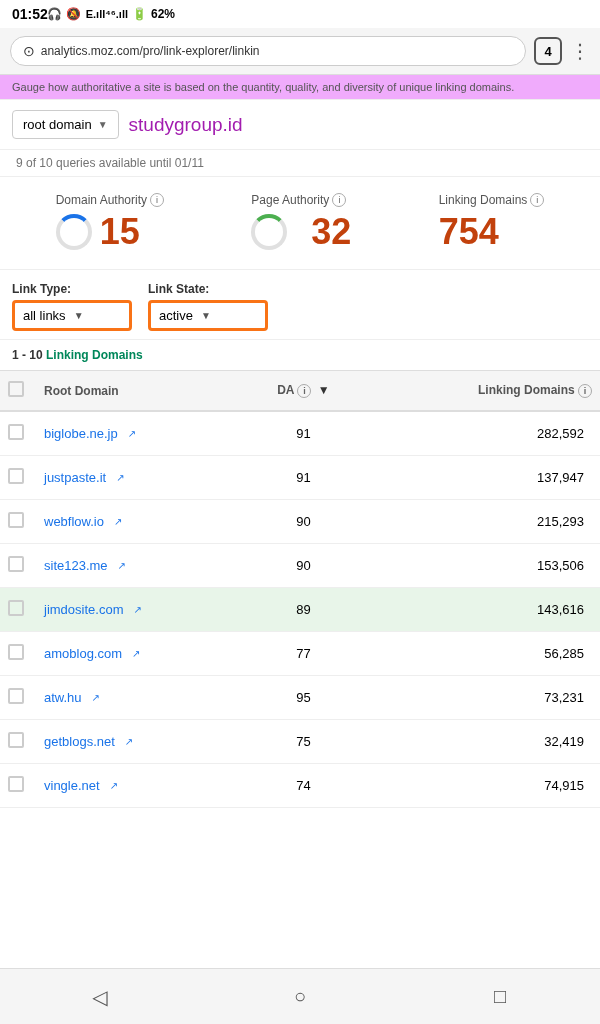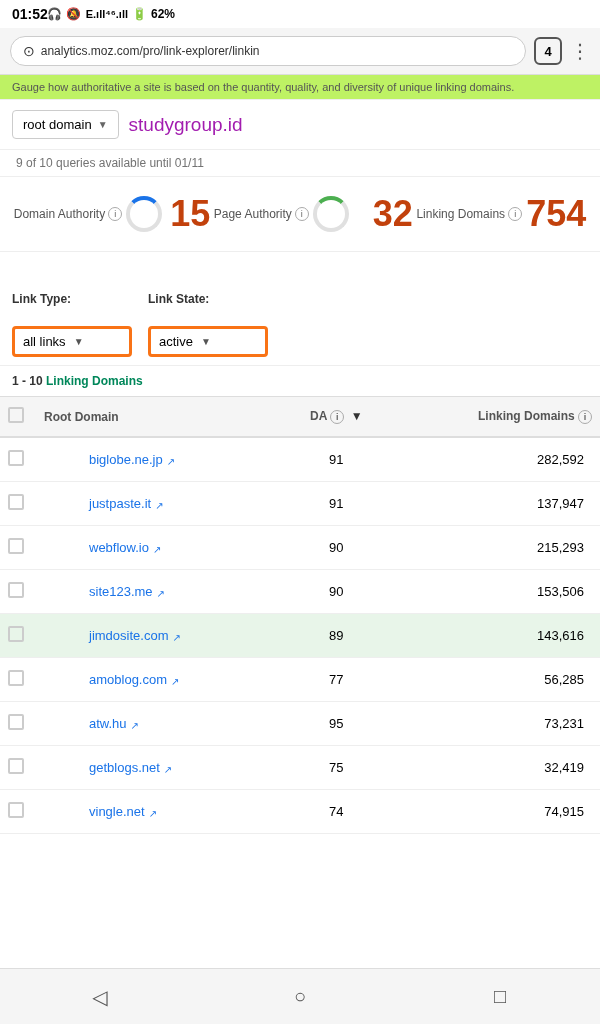--- a/index.html
+++ b/index.html
@@ -23,62 +23,62 @@
       padding: 6px 12px; font-size: 12px; color: #333; display: flex; align-items: center; gap: 6px;
     }
     .tab-count {
       width: 28px; height: 28px; border: 2px solid #555; border-radius: 6px;
       display: flex; align-items: center; justify-content: center; font-size: 13px; font-weight: bold;
     }
     .menu-dots { font-size: 20px; color: #555; cursor: pointer; }
 
     
     .info-bar {
-      background: #bef264; padding: 6px 12px; font-size: 11px; color: #555; border-bottom: 1px solid #eee;
+      background: #f0abfc; padding: 6px 12px; font-size: 11px; color: #555; border-bottom: 1px solid #eee;
     }
 
     
     .filter-row {
       display: flex; align-items: center; gap: 10px; padding: 10px 12px; border-bottom: 1px solid #eee;
     }
     .dropdown-btn {
       display: flex; align-items: center; gap: 6px; border: 1px solid #ccc; border-radius: 4px;
       padding: 6px 10px; font-size: 13px; background: #fff; cursor: pointer;
     }
     .dropdown-btn .chevron { font-size: 10px; color: #666; }
     .domain-label { font-size: 19px; color: #a21caf; }
 
     
     .queries-info { padding: 6px 16px; font-size: 12px; color: #737373; border-bottom: 1px solid #eee; }
 
     
     .stats-row {
       display: flex; justify-content: space-around; padding: 16px 12px; border-bottom: 1px solid #eee; background: #fff;
     }
-    .stat-item { display: flex; flex-direction: row; align-items: center; gap: 4px; }
+    .stat-item { display: flex; flex-direction: column; align-items: flex-start; gap: 4px; }
     .stat-label { font-size: 12px; color: #555; display: flex; align-items: center; gap: 3px; }
     .stat-value { font-size: 36px; font-weight: bold; color: #c2410c; }
     .info-icon {
       width: 14px; height: 14px; border-radius: 50%; border: 1px solid #aaa;
       display: inline-flex; align-items: center; justify-content: center; font-size: 9px; color: #666;
     }
     .spinner-blue {
       width: 36px; height: 36px; border: 4px solid #e0e0e0; border-top: 4px solid #1a73e8;
       border-radius: 50%; display: inline-block;
     }
     .spinner-green {
       width: 36px; height: 36px; border: 4px solid #e0e0e0; border-top: 4px solid #4caf50;
       border-radius: 50%; display: inline-block;
     }
 
     
     .link-filters {
       display: flex; gap: 16px; padding: 12px 12px 8px; border-bottom: 1px solid #eee;
     }
-    .filter-group { display: flex; flex-direction: column; gap: 20px; margin-top: 28px; }
+    .filter-group { display: flex; flex-direction: column; gap: 4px; }
     .filter-group label { font-size: 12px; color: #333; font-weight: bold; }
     .select-box {
       display: flex; align-items: center; border: 3px solid #f97316; border-radius: 4px;
       padding: 5px 8px; font-size: 13px; background: #fff; cursor: pointer; gap: 8px; min-width: 120px;
     }
     .select-box .chevron { font-size: 10px; color: #555; }
 
     
     .table-range { padding: 8px 12px; font-size: 12px; color: #555; background: #fff; }
     .table-range span { color: #00875a; font-weight: bold; }
@@ -94,21 +94,21 @@
     .data-table td { padding: 12px 8px; border-bottom: 1px solid #eee; vertical-align: middle; }
     .data-table td.center { text-align: center; }
     .data-table td.right { text-align: right; padding-right: 16px; }
     .data-table tr.highlighted { background: #e8f5e9; }
 
     .checkbox-cell { width: 36px; }
     .checkbox {
       width: 16px; height: 16px; border: 2px solid #ccc; border-radius: 2px;
       display: inline-block; cursor: pointer;
     }
-    .domain-link { color: #1a73e8; text-decoration: none; display: flex; align-items: flex-end; gap: 4px; margin-left: 45px; }
+    .domain-link { color: #1a73e8; text-decoration: none; display: flex; align-items: center; gap: 10px; }
     .ext-icon { font-size: 10px; color: #1a73e8; }
 
     .sort-icon { display: inline; margin-left: 3px; color: #333; }
 
     
     .nav-bar {
       position: fixed; bottom: 0; left: 0; width: 600px; height: 56px;
       background: #f5f5f5; border-top: 1px solid #ddd;
       display: flex; justify-content: space-around; align-items: center;
     }

